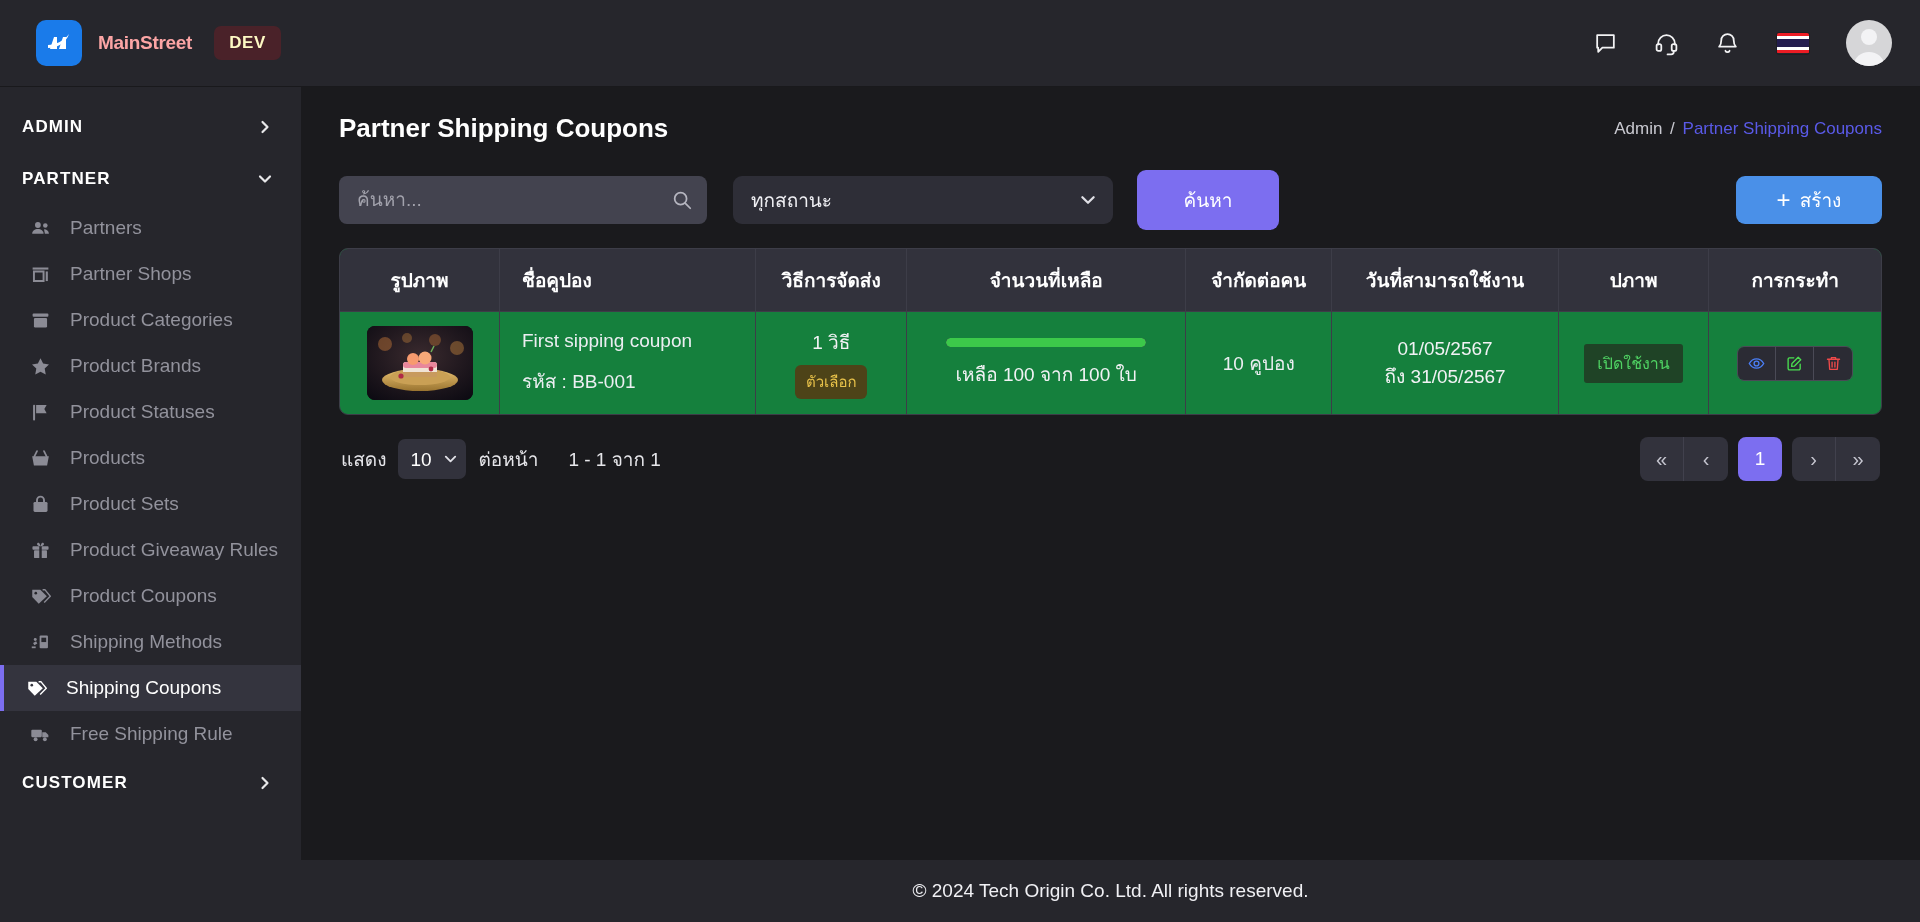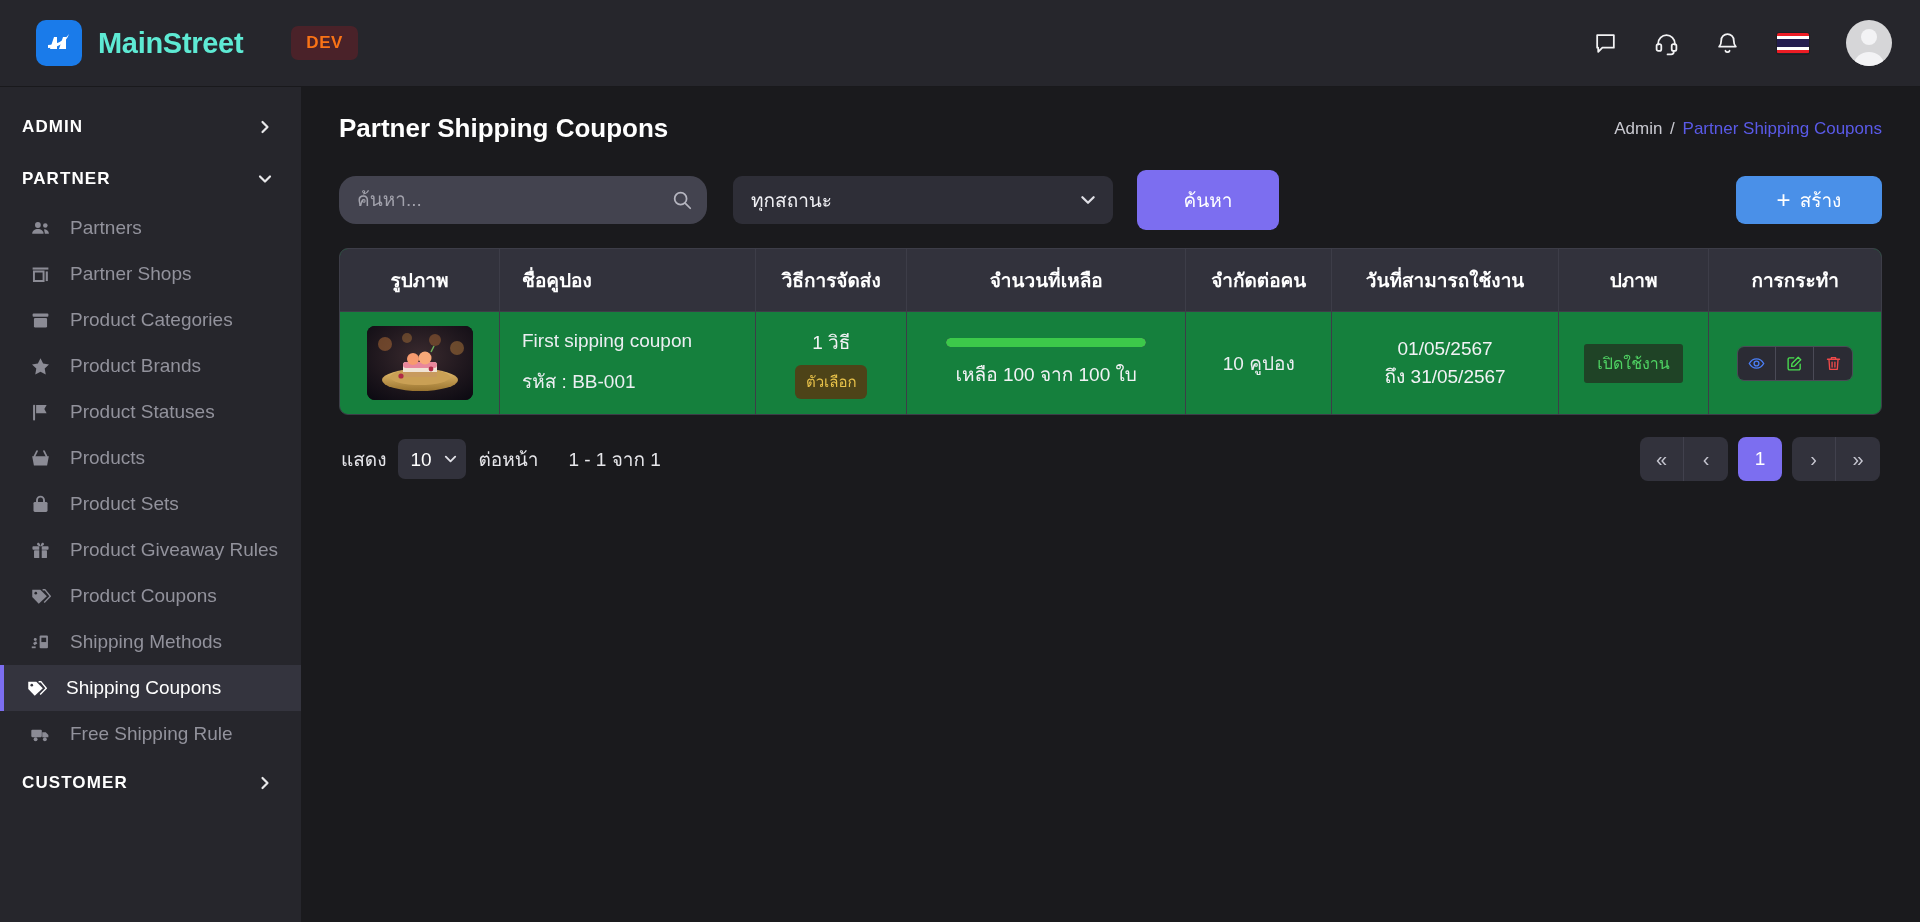--- a/index.html
+++ b/index.html
@@ -19,25 +19,25 @@
     padding: 0 28px 0 36px;
     border-bottom: 1px solid #19191c;
   }
   .brand { display: flex; align-items: center; gap: 16px; }
   .brand-logo {
     width: 46px; height: 46px; border-radius: 10px;
     background: #1a7bea;
     display: flex; align-items: center; justify-content: center;
   }
   .brand-name {
-    font-size: 29px; font-weight: bold; color: #5eead4; letter-spacing: -0.3px;
+    font-size: 19px; font-weight: bold; color: #fca5a5; letter-spacing: -0.3px;
   }
   .dev-badge {
-    margin-left: 48px;
-    background: #4a2229; color: #f97316;
+    margin-left: 22px;
+    background: #4a2229; color: #fef9c3;
     font-size: 17px; font-weight: bold; letter-spacing: .6px;
     padding: 7px 15px; border-radius: 7px;
   }
   .topbar-right {
     margin-left: auto; display: flex; align-items: center; gap: 36px;
   }
   .ticon { color: #f2f2f4; display: flex; align-items: center; cursor: pointer; }
   .flag {
     width: 34px; height: 23px; border-radius: 3px; overflow: hidden;
     display: flex; flex-direction: column; border: 1px solid #0003;
@@ -95,21 +95,21 @@
     padding: 26px 0 16px 0;
   }
   .page-title { color: #fff; font-size: 26px; font-weight: bold; }
   .crumb { font-size: 17px; color: #c9c9d0; }
   .crumb .lnk { color: #5a5ae8; cursor: pointer; }
   .crumb .sep { color: #c9c9d0; padding: 0 3px; }
 
   .toolbar { display: flex; align-items: center; gap: 0; padding: 10px 0 18px 0; }
   .search-wrap { position: relative; width: 368px; }
   .search-input {
-    width: 100%; height: 48px; border-radius: 17px;
+    width: 100%; height: 48px; border-radius: 8px;
     background: #43434f; border: none; outline: none;
     color: #e6e6ea; font-size: 19px; padding: 0 48px 0 18px;
     font-family: inherit;
   }
   .search-input::placeholder { color: #a2a2ac; }
   .search-icon-btn {
     position: absolute; right: 14px; top: 50%; transform: translateY(-50%);
     color: #b6b6c0; display: flex; cursor: pointer;
   }
   .select-wrap { position: relative; width: 380px; margin-left: 26px; }
@@ -625,14 +625,17 @@
           <span class="pbtn active">1</span>
           <span class="pgroup">
             <span class="pbtn">›</span>
             <span class="pbtn">»</span>
           </span>
         </div>
       </div>
 
     </div>
 
+    <div class="footer">
+      <span>© 2024 Tech Origin Co. Ltd. All rights reserved.</span>
+    </div>
   </div>
 </div>
 
 </body></html>

